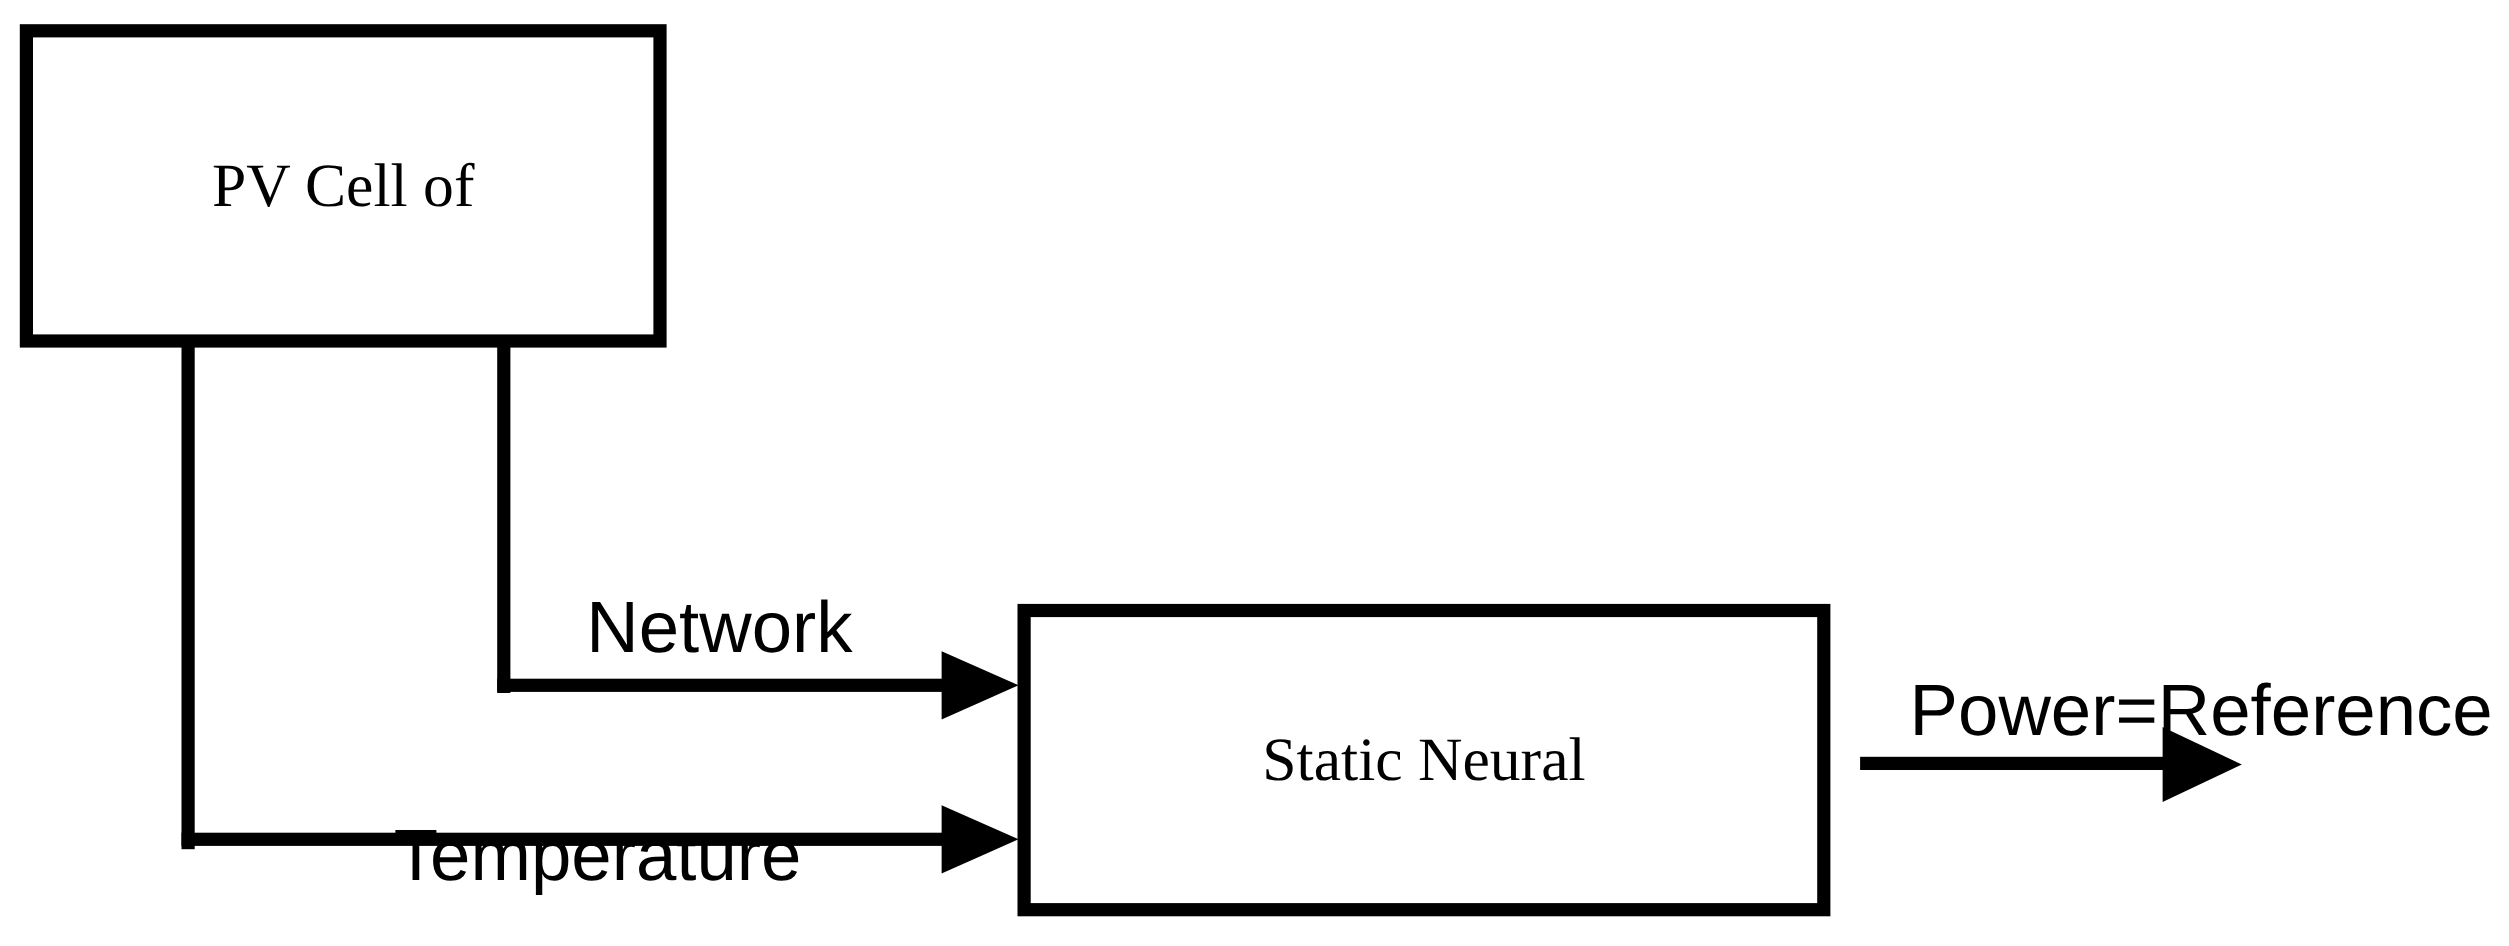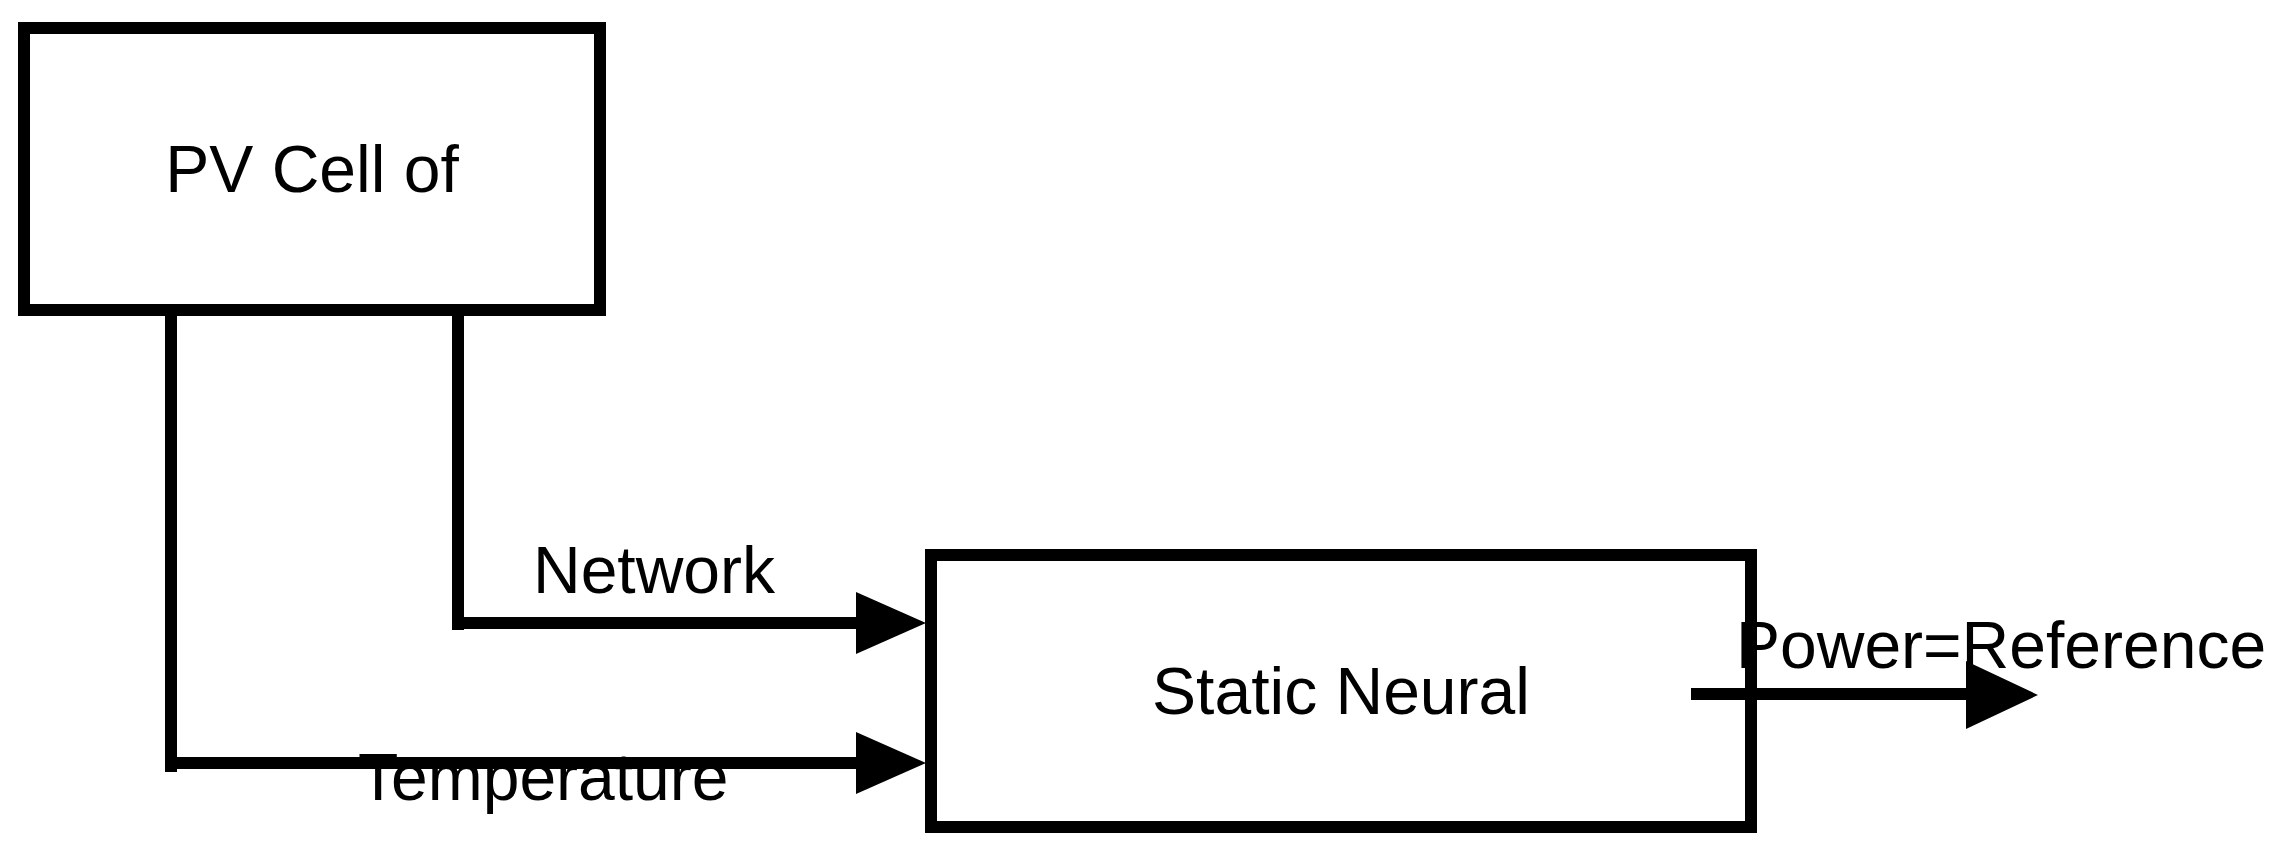--- a/index.html
+++ b/index.html
@@ -22,26 +22,27 @@
     position:absolute;
     box-sizing:border-box;
     border:12px solid var(--stroke);
     background:var(--bg);
     display:flex;
     align-items:center;
     justify-content:center;
   }
   .node-label{
     text-align:right;
-    font-size:66px;
+    font-size:56px;
     line-height:86px;
     white-space:nowrap;
+    font-family:Liberation Serif, serif;
   }
   .pv-box{left:18px;top:22px;width:588px;height:294px;}
-  .snn-box{left:925px;top:549px;width:832px;height:284px;}
+  .snn-box{left:925px;top:549px;width:739px;height:284px;}
   
   .line{position:absolute;background:var(--stroke);}
   .v-voltage{left:452px;top:310px;width:12px;height:320px;}
   .h-voltage{left:452px;top:617px;width:414px;height:12px;}
   .v-temp{left:165px;top:310px;width:12px;height:462px;}
   .h-temp{left:165px;top:757px;width:701px;height:12px;}
   .h-out{left:1691px;top:688px;width:281px;height:12px;}
   
   .arrowhead{
     position:absolute;

